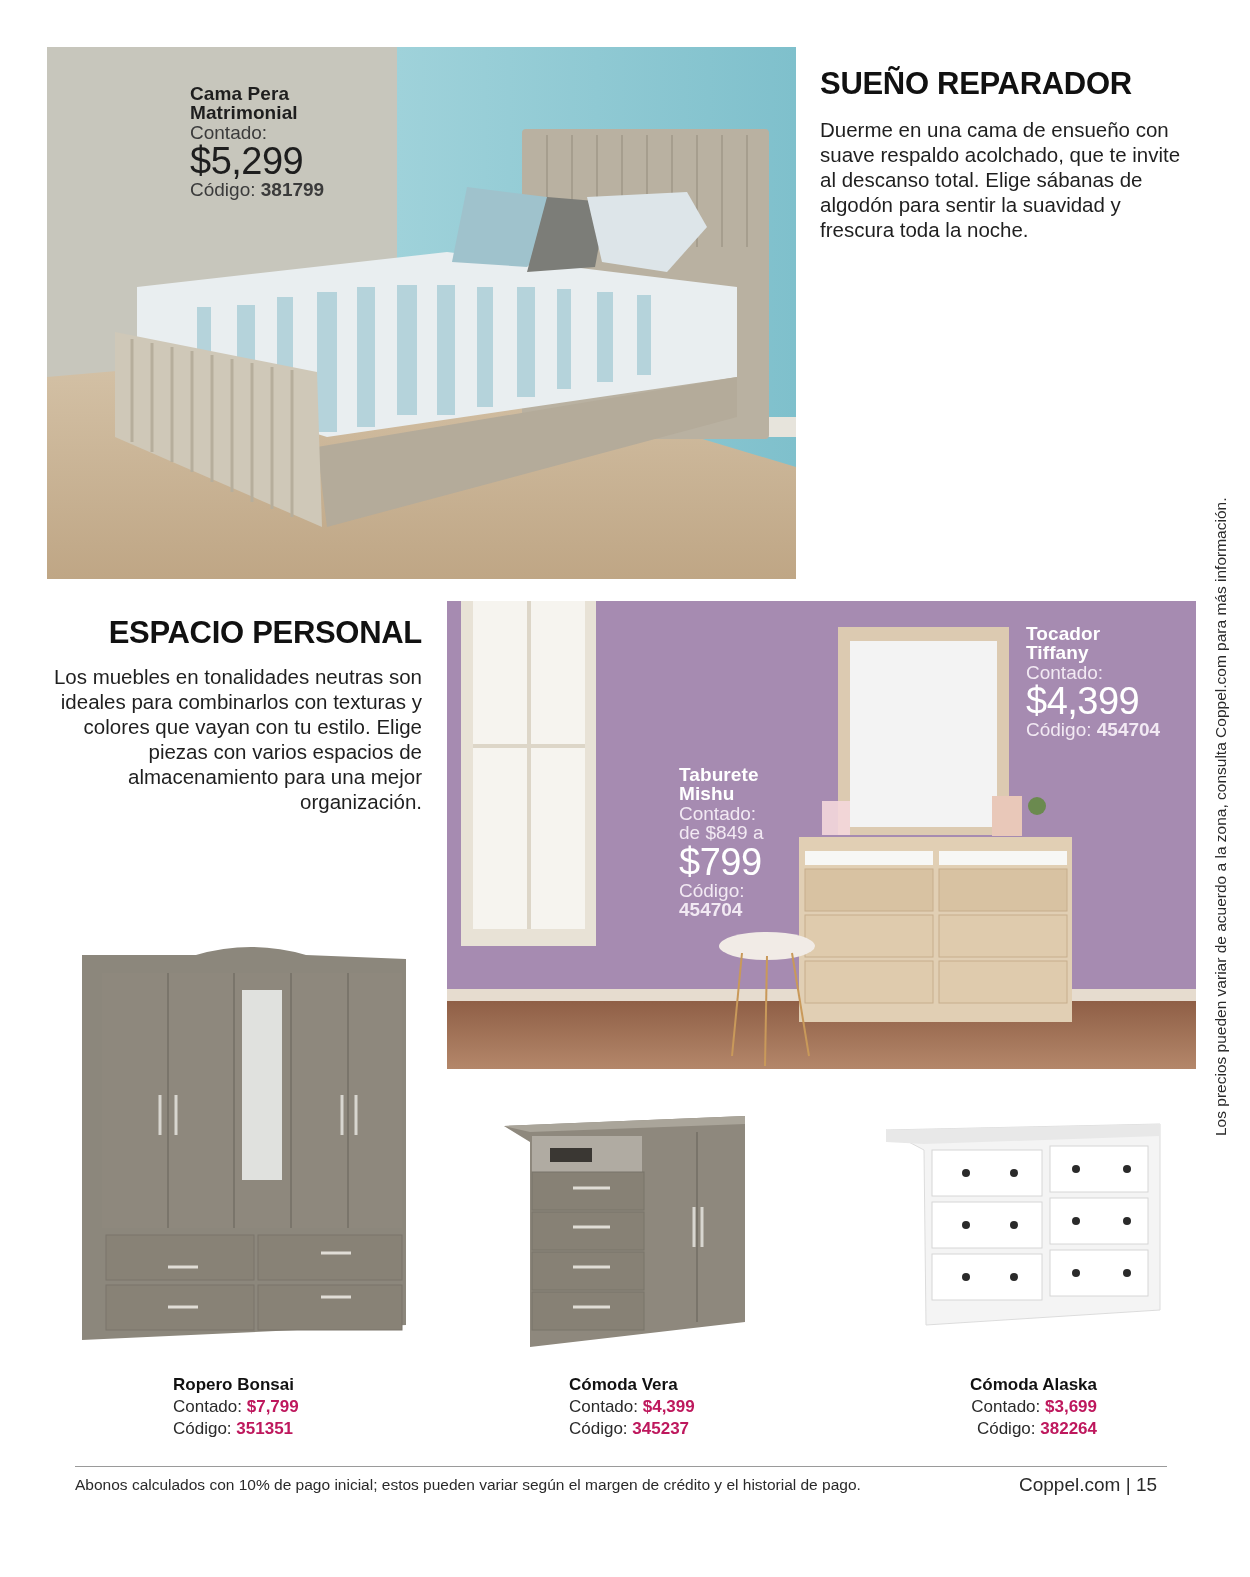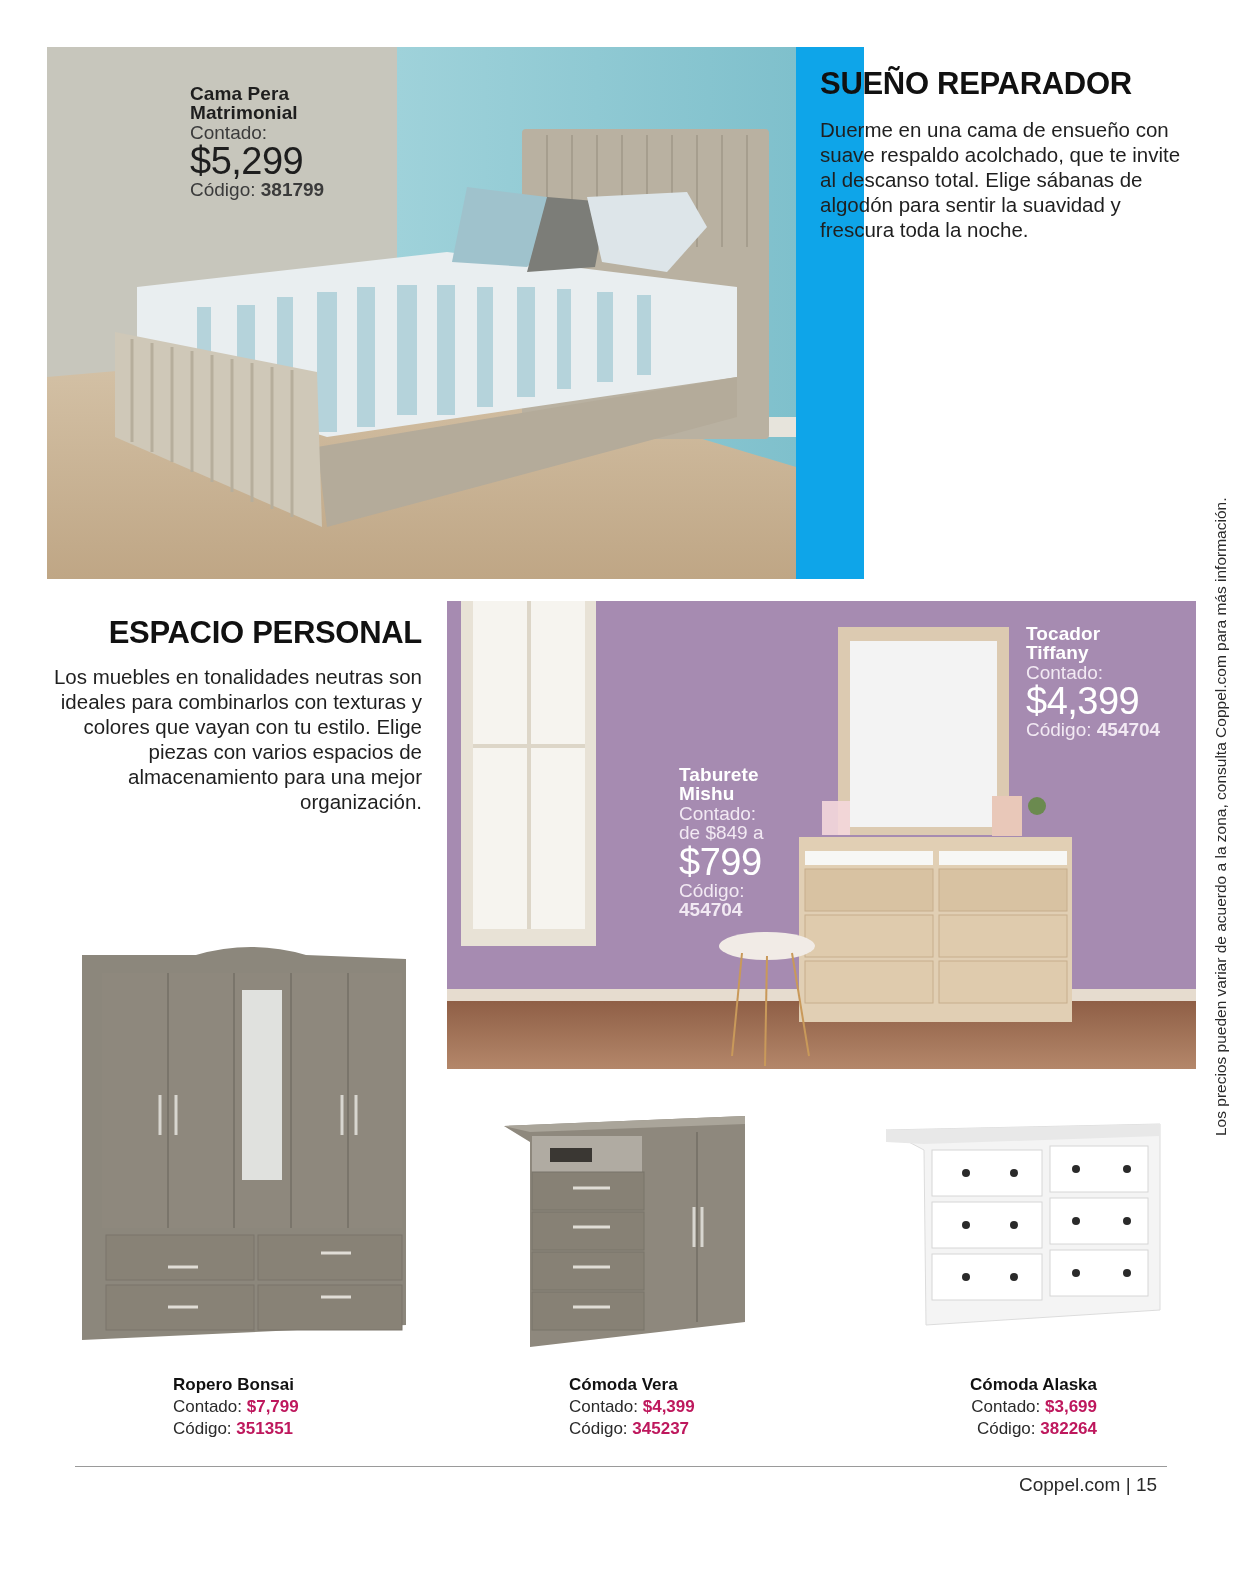--- a/index.html
+++ b/index.html
@@ -2,21 +2,21 @@
 <html><head>
 <meta charset="utf-8">
 <style>
   * { box-sizing: border-box; margin: 0; padding: 0; }
   html, body { width: 1250px; height: 1577px; background: #ffffff; overflow: hidden; }
   body { position: relative; font-family: "Liberation Sans", "DejaVu Sans", sans-serif; color: #1a1a1a; }
 
   .abs { position: absolute; }
 
   
-  #photo-bed { left: 47px; top: 47px; width: 817px; height: 532px; overflow: hidden; background: #0ea5e9; }
+  #photo-bed { left: 47px; top: 47px; width: 749px; height: 532px; overflow: hidden; background: #0ea5e9; }
   #photo-bed svg { display: block; }
 
   .price-label { position: absolute; line-height: 1.02; }
   .price-label .pname { font-weight: 700; font-size: 19px; letter-spacing: 0.1px; }
   .price-label .plabel { font-size: 19px; }
   .price-label .pbig { font-size: 38px; line-height: 1.0; letter-spacing: -0.5px; }
   .price-label .pcode { font-size: 19px; }
   .price-label .pcode b { font-weight: 700; margin-top: 24px; }
   .dark { color: #1e1e1e; }
   .dark .plabel, .dark .pcode { color: #3b3b3b; }
@@ -286,18 +286,19 @@
 <div class="product-caption" style="left:944px; top:1374px; text-align:right; width:153px;">
   <div class="cname">Cómoda Alaska</div>
   <div><span>Contado:</span> <b>$3,699</b></div>
   <div><span>Código:</span> <b>382264</b></div>
 </div>
 
 <div id="side-note" class="abs">Los precios pueden variar de acuerdo a la zona, consulta Coppel.com para más información.</div>
 
 <div id="footer-rule" class="abs"></div>
 <div id="footer-note" class="abs">
+  <div>Abonos calculados con 10% de pago inicial; estos pueden variar según el margen de crédito y el historial de pago.</div>
 </div>
 <div id="footer-brand" class="abs">
   <span>Coppel.com</span>
   <span>|</span>
   <span>15</span>
 </div>
 
 </body></html>

